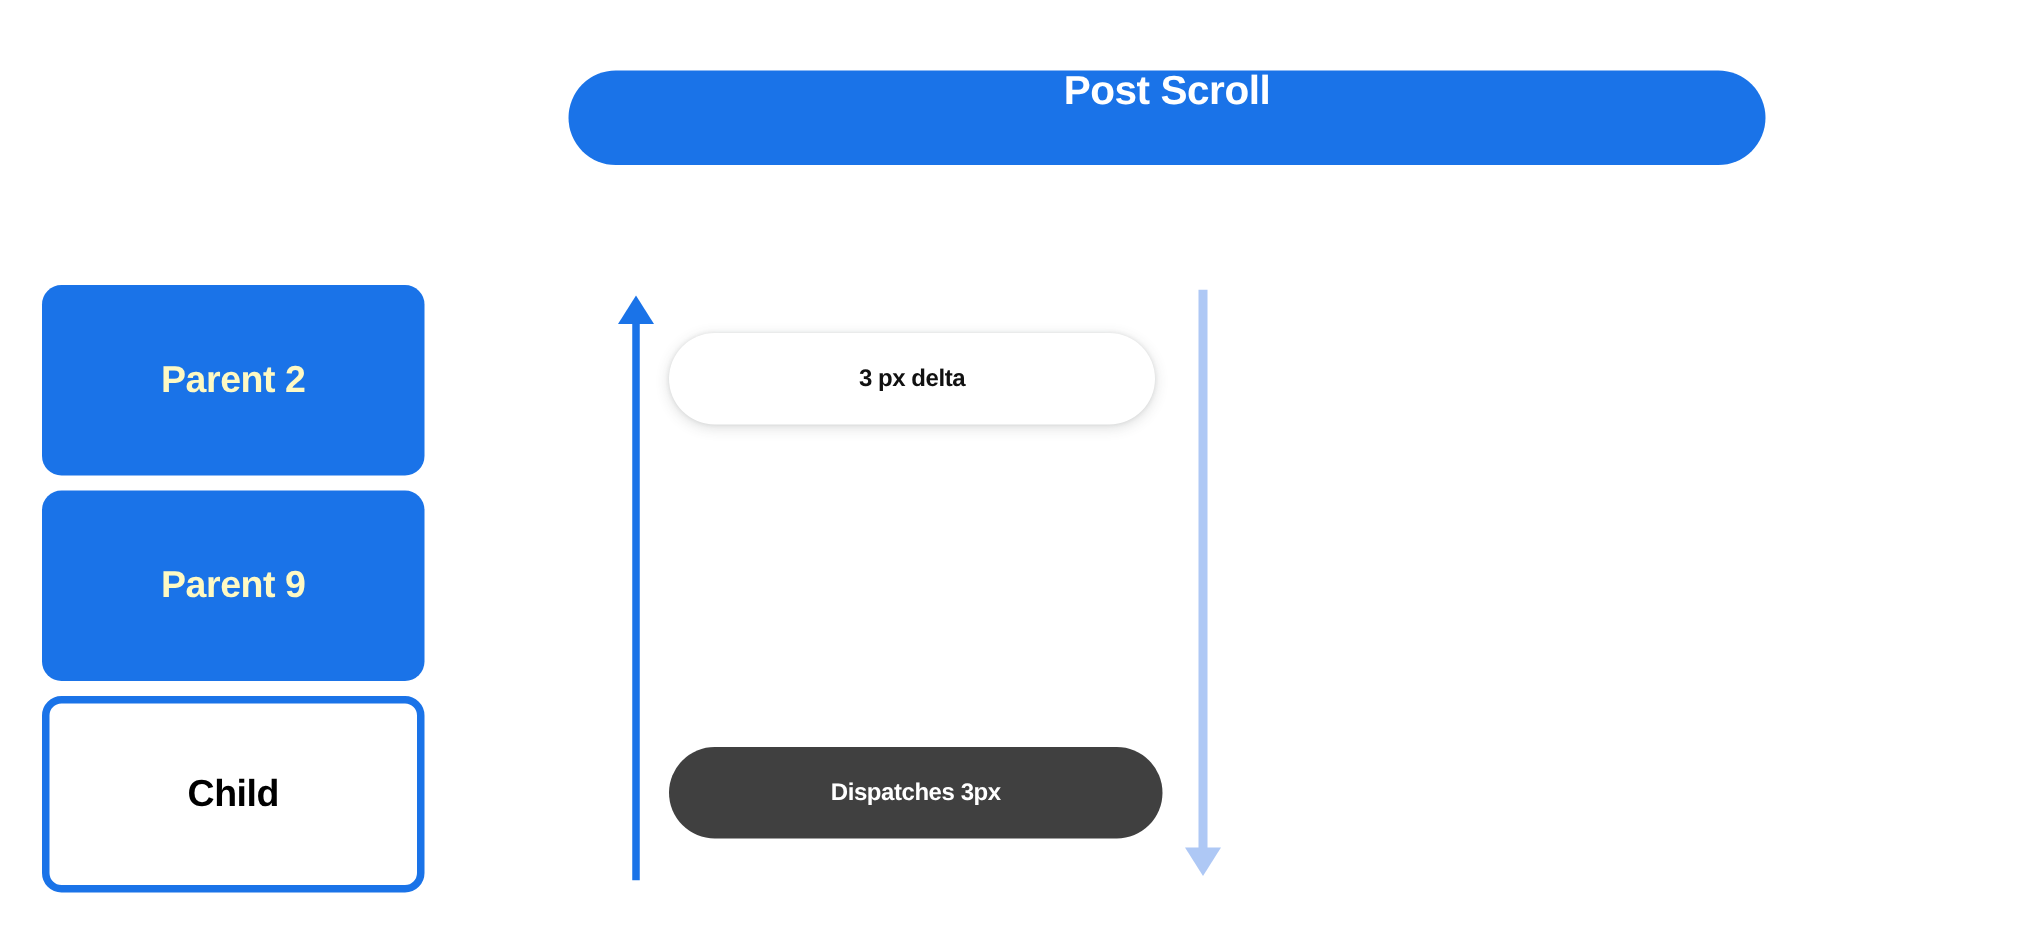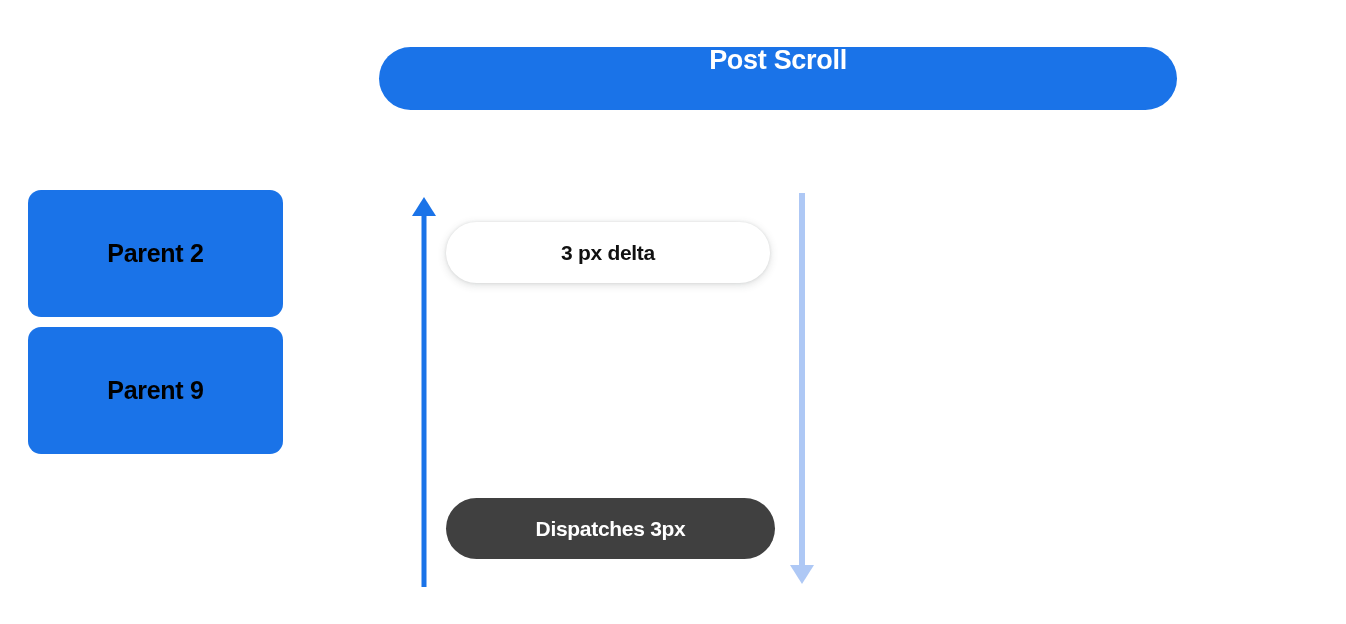--- a/index.html
+++ b/index.html
@@ -60,21 +60,21 @@
     font-size: 25px;
     font-weight: bold;
     letter-spacing: -0.3px;
     line-height: 1;
   }
   .node-box.filled {
     background: #1a73e8;
     height: 127px;
   }
   .node-box.filled .label {
-    color: #000000;
+    color: #fef9c3;
   }
   .node-box.outlined {
     background: #ffffff;
     height: 131px;
     border: 5px solid #1a73e8;
     margin-bottom: 0;
   }
   .node-box.outlined .label {
     color: #000000;
   }
@@ -98,21 +98,21 @@
 
   
   .info-pill {
     position: absolute;
     display: flex;
     align-items: center;
     justify-content: center;
     border-radius: 31px;
   }
   .info-pill .label {
-    font-size: 21px;
+    font-size: 16px;
     font-weight: bold;
     letter-spacing: -0.3px;
     line-height: 1;
   }
   .pill-delta {
     left: 446px;
     top: 222px;
     width: 324px;
     height: 61px;
     background: #ffffff;
@@ -141,20 +141,23 @@
     <span class="label">Post Scroll</span>
   </div>
 
   <div class="box-stack">
     <div class="node-box filled">
       <span class="label">Parent 2</span>
     </div>
     <div class="node-box filled">
       <span class="label">Parent 9</span>
     </div>
+    <div class="node-box outlined">
+      <span class="label">Child</span>
+    </div>
   </div>
 
   <svg class="arrow arrow-up" viewBox="0 0 32 394">
     <polygon points="16,4 28,23 4,23" fill="#1a73e8"></polygon>
     <rect x="13.5" y="21" width="5" height="373" fill="#1a73e8"></rect>
   </svg>
 
   <svg class="arrow arrow-down" viewBox="0 0 32 394">
     <rect x="13" y="0" width="6" height="375" fill="#aec8f5"></rect>
     <polygon points="16,391 4,372 28,372" fill="#aec8f5"></polygon>

